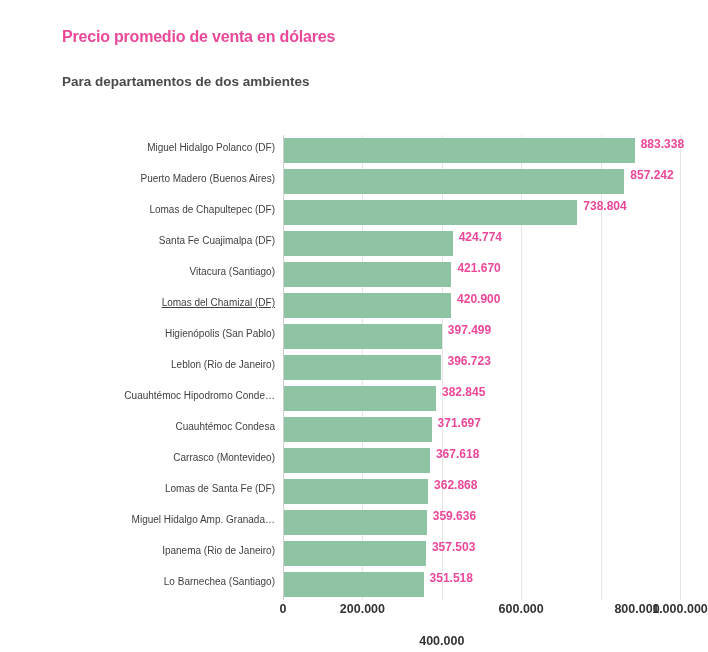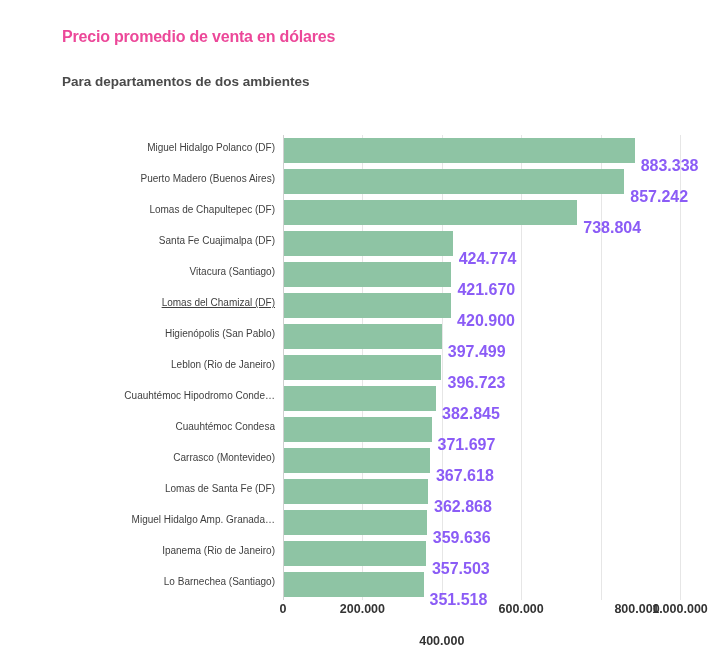--- a/index.html
+++ b/index.html
@@ -76,24 +76,24 @@
   }
   .bar {
     position: absolute;
     left: 1px;
     top: 3px;
     height: 25px;
     background: #8ec4a4;
   }
   .bar-value {
     position: absolute;
-    top: 22px;
-    font-size: 16px;
-    font-weight: bold;
-    color: #8b5cf6;
+    top: 2px;
+    font-size: 12px;
+    font-weight: bold;
+    color: #ec4899;
     white-space: nowrap;
   }
 
   .cat-labels {
     position: absolute;
     left: 0;
     top: 135px;
     width: 275px;
     height: 465px;
   }

